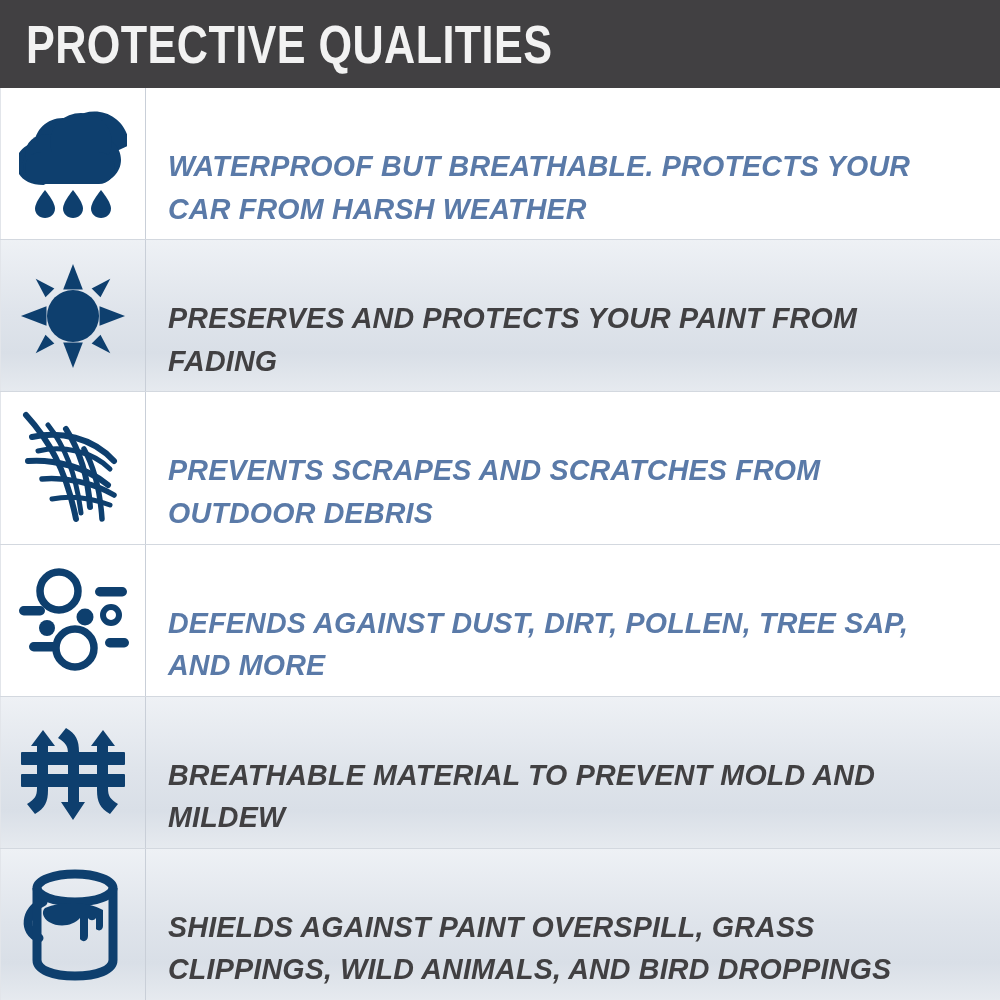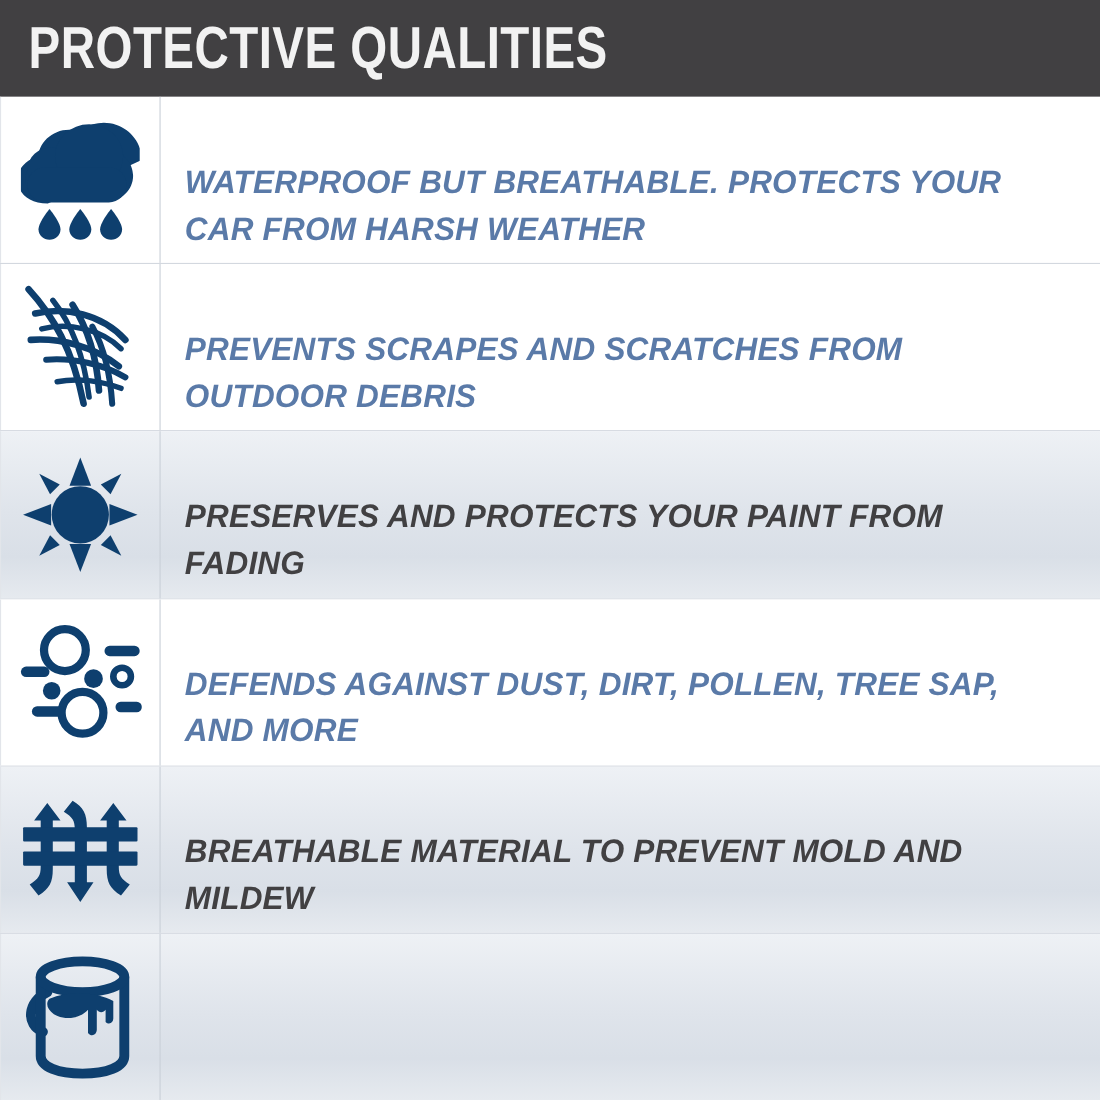--- a/index.html
+++ b/index.html
@@ -115,20 +115,41 @@
             <path d="M54 82 C54 82 44 94 44 100.5 C44 106 48.5 110 54 110 C59.5 110 64 106 64 100.5 C64 94 54 82 54 82 Z"></path>
             <path d="M82 82 C82 82 72 94 72 100.5 C72 106 76.5 110 82 110 C87.5 110 92 106 92 100.5 C92 94 82 82 82 82 Z"></path>
           </g>
         </svg>
       </div>
       <div class="text-cell">
         <div class="row-text txt-blue">WATERPROOF BUT BREATHABLE. PROTECTS YOUR CAR FROM HARSH WEATHER</div>
       </div>
     </div>
 
+    <div class="row bg-tint">
+      <div class="icon-cell">
+        <svg width="108" height="110" viewBox="0 0 110 110">
+          <g fill="#0e3f6e">
+            <circle cx="55" cy="55" r="26.5"></circle>
+            <polygon points="55,2 45,28 65,28"></polygon>
+            <polygon points="55,108 45,82 65,82"></polygon>
+            <polygon points="2,55 28,45 28,65"></polygon>
+            <polygon points="108,55 82,45 82,65"></polygon>
+            <polygon points="17,17 36,27 27,36"></polygon>
+            <polygon points="93,17 83,36 74,27"></polygon>
+            <polygon points="17,93 27,74 36,83"></polygon>
+            <polygon points="93,93 74,83 83,74"></polygon>
+          </g>
+        </svg>
+      </div>
+      <div class="text-cell">
+        <div class="row-text txt-dark">PRESERVES AND PROTECTS YOUR PAINT FROM FADING</div>
+      </div>
+    </div>
+
     <div class="row bg-white">
       <div class="icon-cell">
         <svg width="110" height="122" viewBox="0 0 110 122">
           <g stroke="#0e3f6e" fill="none" stroke-linecap="round">
             <path d="M8 8 C30 32 48 62 58 112" stroke-width="6"></path>
             <path d="M30 18 C46 38 58 66 63 106" stroke-width="5"></path>
             <path d="M48 22 C62 44 70 70 72 100" stroke-width="6"></path>
             <path d="M66 42 C76 60 82 82 84 112" stroke-width="5.5"></path>
             <path d="M14 30 C42 24 74 30 96 54" stroke-width="6"></path>
             <path d="M20 44 C44 38 74 44 92 62" stroke-width="5"></path>
@@ -136,41 +157,20 @@
             <path d="M24 72 C48 70 76 76 96 88" stroke-width="5.5"></path>
             <path d="M34 92 C54 88 76 92 92 98" stroke-width="5"></path>
           </g>
         </svg>
       </div>
       <div class="text-cell">
         <div class="row-text txt-blue">PREVENTS SCRAPES AND SCRATCHES FROM OUTDOOR DEBRIS</div>
       </div>
     </div>
 
-    <div class="row bg-tint">
-      <div class="icon-cell">
-        <svg width="108" height="110" viewBox="0 0 110 110">
-          <g fill="#0e3f6e">
-            <circle cx="55" cy="55" r="26.5"></circle>
-            <polygon points="55,2 45,28 65,28"></polygon>
-            <polygon points="55,108 45,82 65,82"></polygon>
-            <polygon points="2,55 28,45 28,65"></polygon>
-            <polygon points="108,55 82,45 82,65"></polygon>
-            <polygon points="17,17 36,27 27,36"></polygon>
-            <polygon points="93,17 83,36 74,27"></polygon>
-            <polygon points="17,93 27,74 36,83"></polygon>
-            <polygon points="93,93 74,83 83,74"></polygon>
-          </g>
-        </svg>
-      </div>
-      <div class="text-cell">
-        <div class="row-text txt-dark">PRESERVES AND PROTECTS YOUR PAINT FROM FADING</div>
-      </div>
-    </div>
-
     <div class="row bg-white">
       <div class="icon-cell">
         <svg width="112" height="108" viewBox="0 0 112 108">
           <g fill="#0e3f6e">
             <circle cx="42" cy="25" r="19" fill="none" stroke="#0e3f6e" stroke-width="7.5"></circle>
             <circle cx="58" cy="82" r="19" fill="none" stroke="#0e3f6e" stroke-width="7.5"></circle>
             <circle cx="94" cy="49" r="8" fill="none" stroke="#0e3f6e" stroke-width="6"></circle>
             <circle cx="68" cy="51" r="8.5"></circle>
             <circle cx="30" cy="62" r="8"></circle>
             <rect x="2" y="40" width="26" height="9.5" rx="4.75"></rect>
@@ -222,16 +222,19 @@
           </g>
           <g fill="#0e3f6e">
 
             <path d="M28 42 C46 34 72 36 86 44 L86 60
                      C86 64 82 66 79 63 L79 52 C77 55 73 55 71 52 L71 70
                      C71 75 66 77 63 73 L63 52
                      C56 60 42 62 32 56 C26 52 24 46 28 42 Z"></path>
           </g>
         </svg>
       </div>
+      <div class="text-cell">
+        <div class="row-text txt-dark">SHIELDS AGAINST PAINT OVERSPILL, GRASS CLIPPINGS, WILD ANIMALS, AND BIRD DROPPINGS</div>
+      </div>
     </div>
 
   </div>
 </div>
 
 </body></html>

